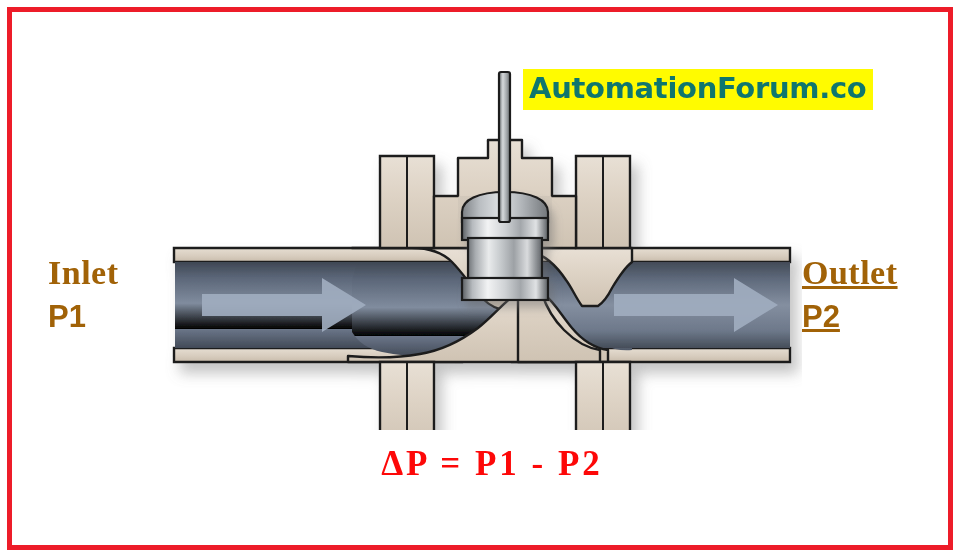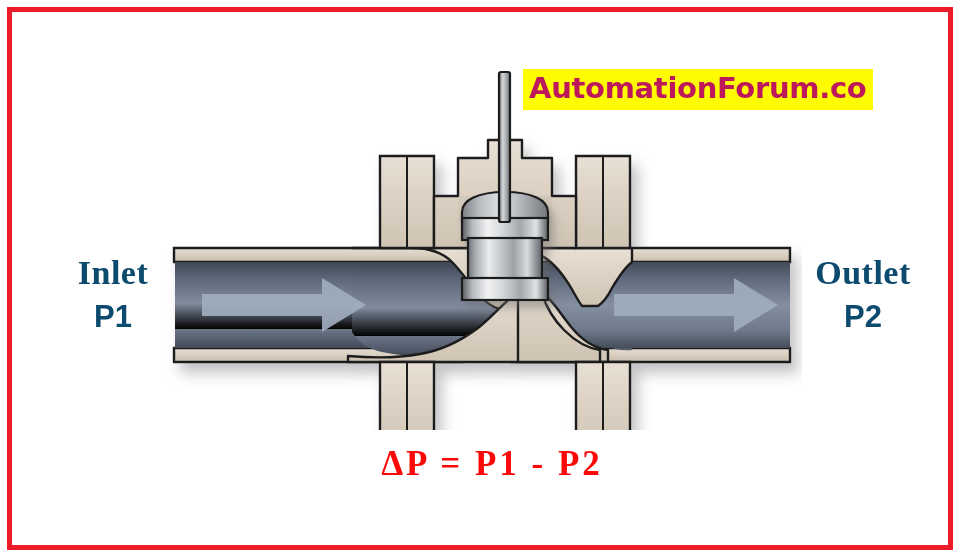--- a/index.html
+++ b/index.html
@@ -37,34 +37,34 @@
     width: 640px;
     height: 390px;
   }
   #figure svg {
     display: block;
     width: 640px;
     height: 390px;
   }
   .label-block {
     position: absolute;
-    text-align: center;
-    color: #0c4a6e;
+    color: #a16207;
     line-height: 1.05;
     white-space: nowrap;
   }
   #label-inlet {
     left: 36px;
     top: 243px;
     width: 130px;
   }
   #label-outlet {
     left: 790px;
     top: 243px;
     width: 122px;
+    text-decoration: underline;
   }
   .label-main {
     font-family: "Liberation Serif", serif;
     font-weight: bold;
     font-size: 34px;
     letter-spacing: 0.5px;
   }
   .label-sub {
     font-family: "Liberation Sans", sans-serif;
     font-weight: bold;
@@ -73,21 +73,21 @@
   }
   #watermark {
     position: absolute;
     left: 511px;
     top: 57px;
     background: #fffb00;
     padding: 5px 6px 7px 6px;
     font-family: "DejaVu Sans", sans-serif;
     font-weight: bold;
     font-size: 29px;
-    color: #be185d;
+    color: #0f766e;
     letter-spacing: -0.3px;
     line-height: 1;
     white-space: nowrap;
     text-align: right;
   }
   #formula {
     position: absolute;
     left: 0;
     top: 432px;
     width: 960px;

